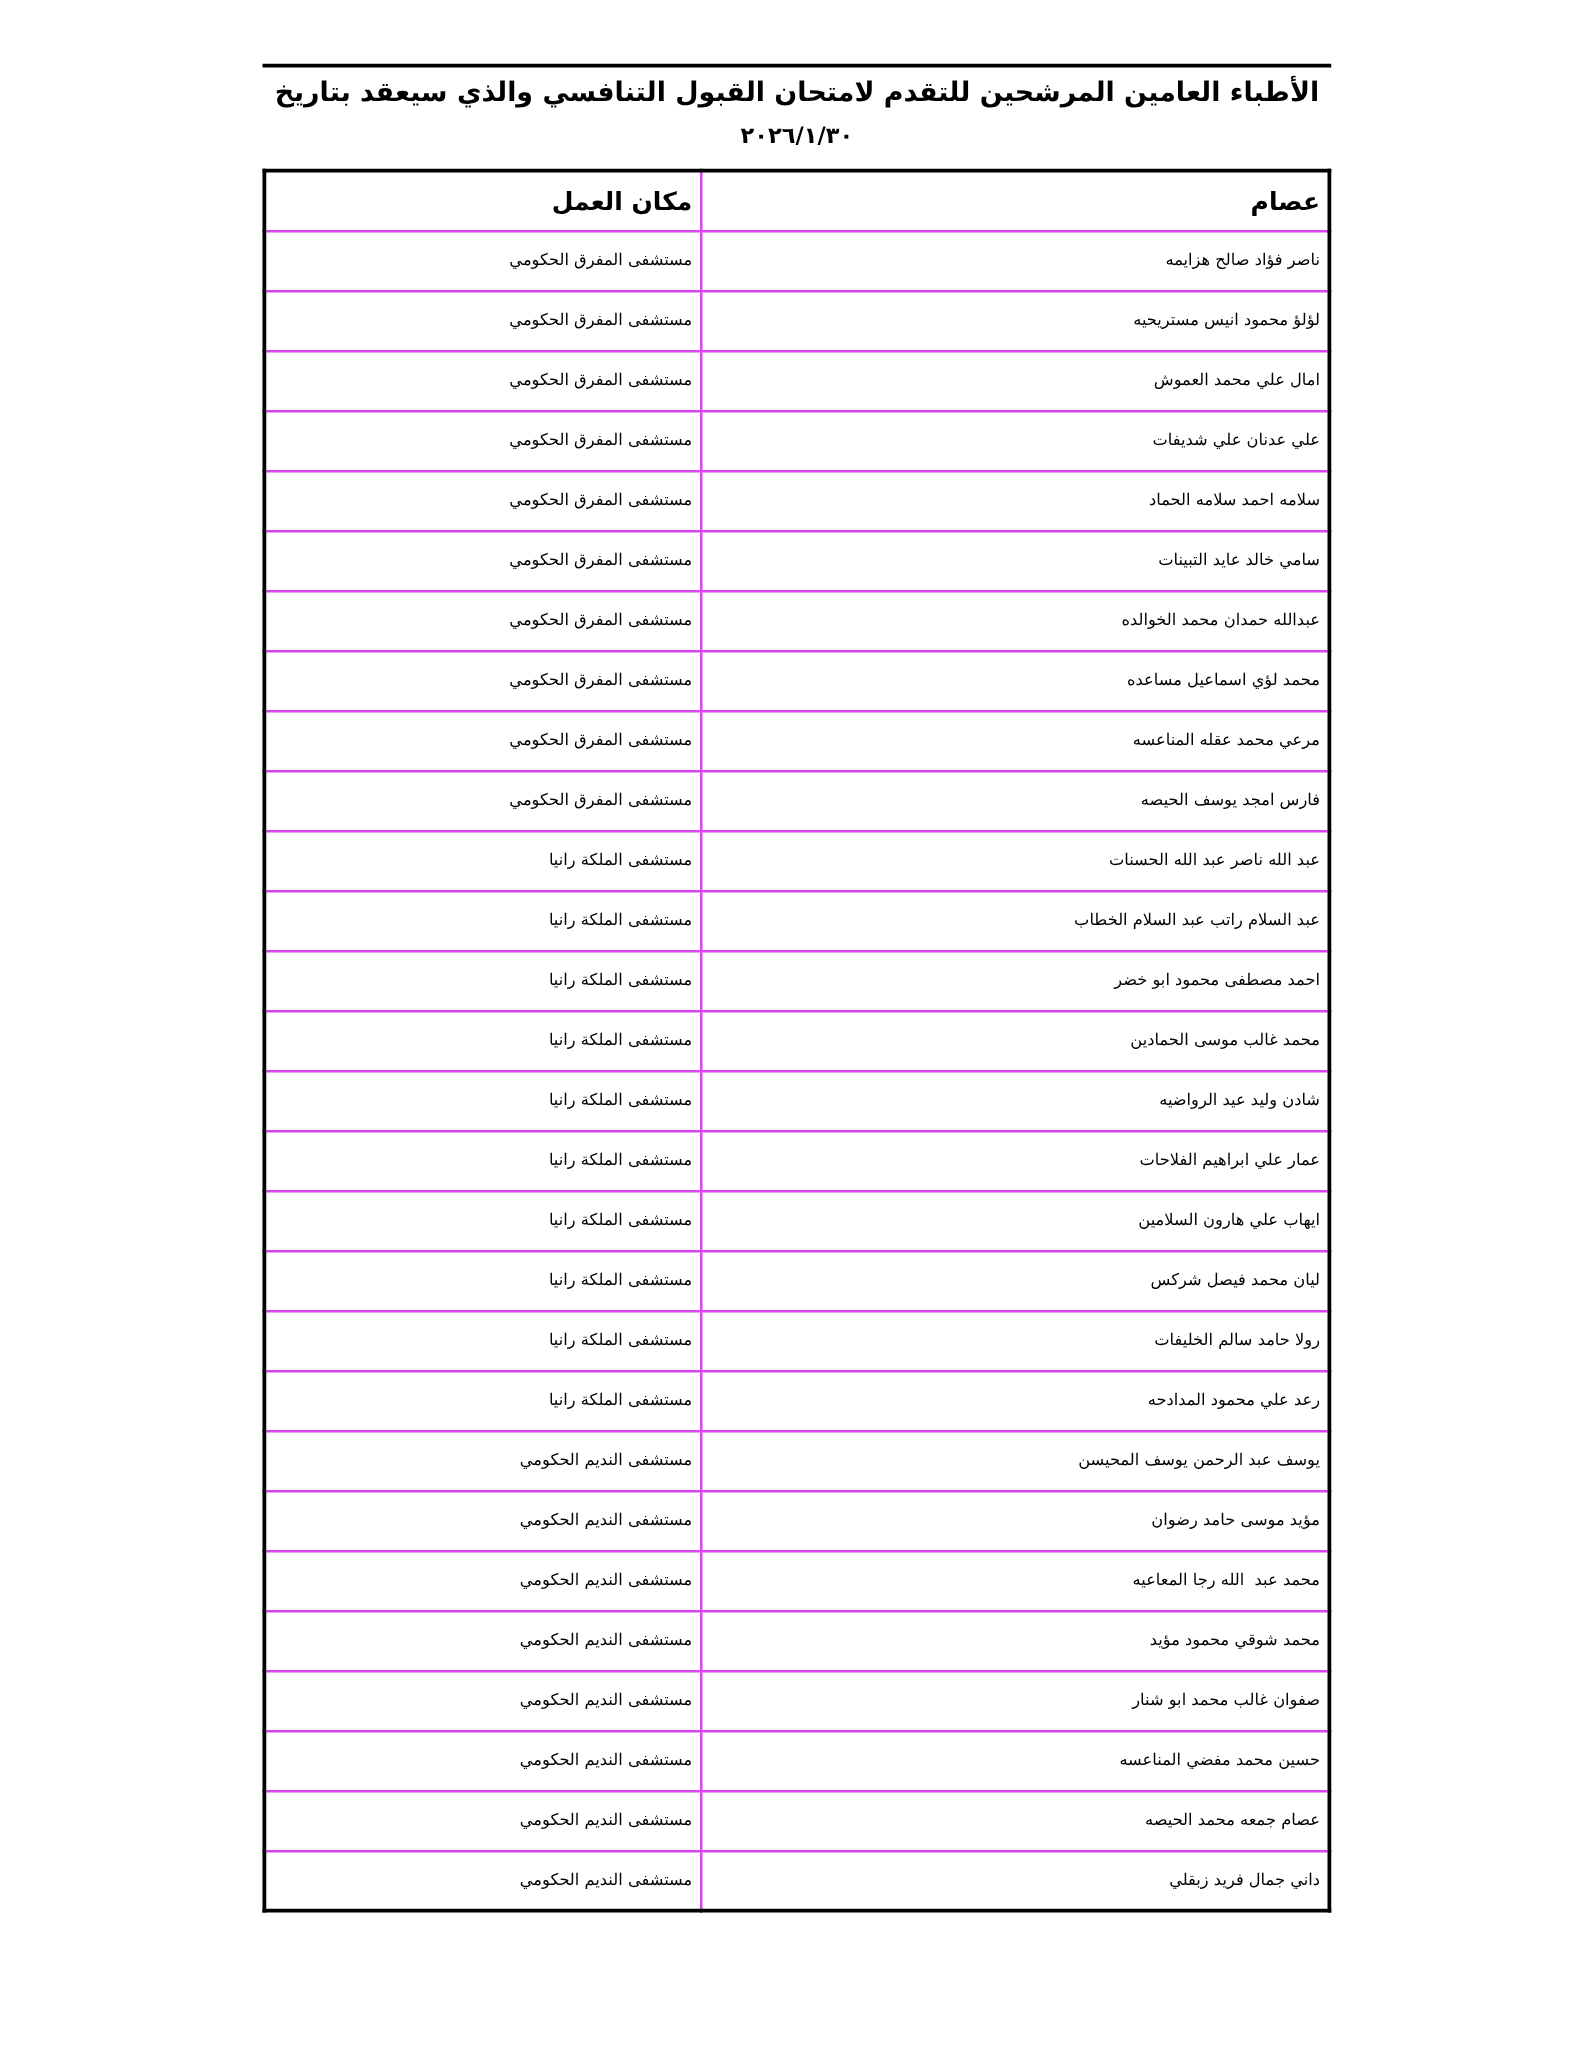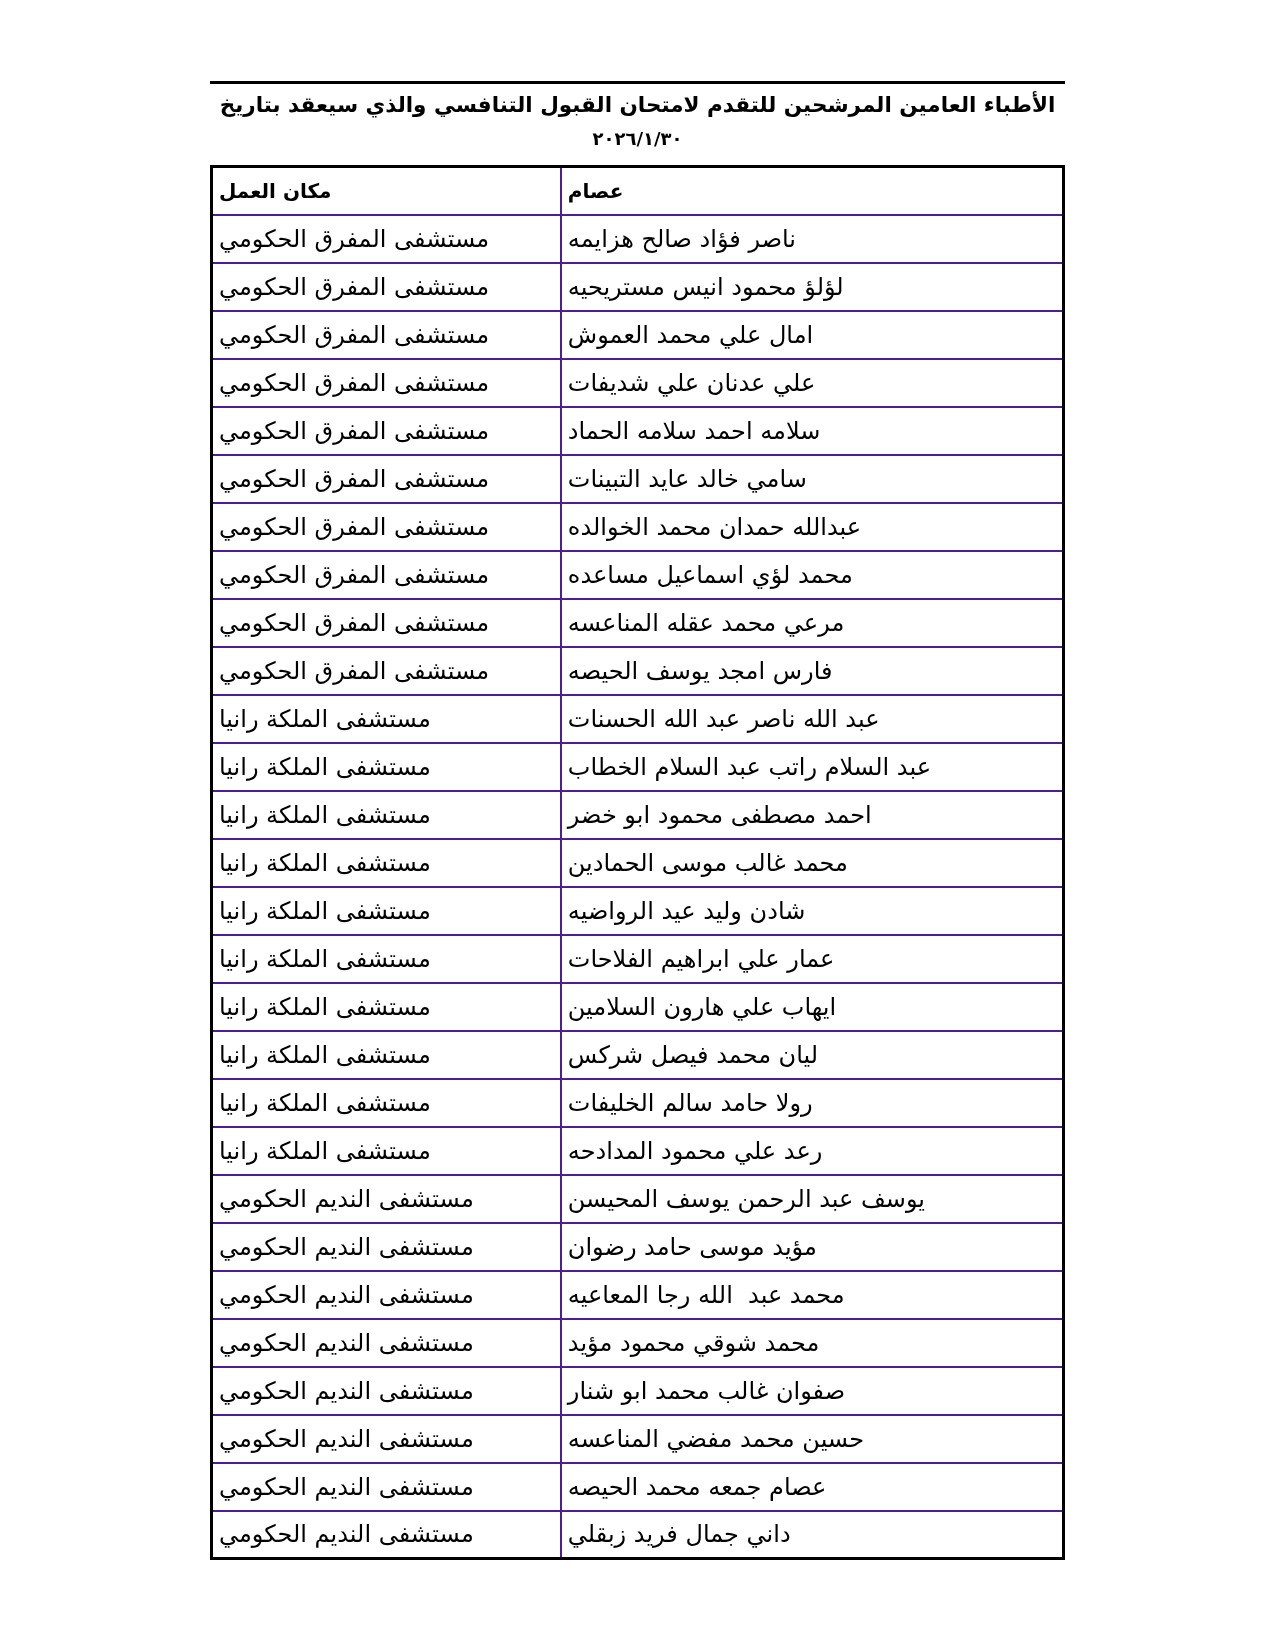--- a/index.html
+++ b/index.html
@@ -10,21 +10,21 @@
   }
   body {
     width: 1275px;
     height: 1650px;
     font-family: "DejaVu Sans", sans-serif;
     color: #000000;
   }
   .page {
     width: 855px;
     margin: 0 auto;
-    padding-top: 81px;
+    padding-top: 51px;
   }
   .top-rule {
     border-top: 3px solid #000000;
     height: 0;
   }
   .doc-title {
     direction: rtl;
     text-align: center;
     font-weight: bold;
     font-size: 21.5px;
@@ -38,35 +38,35 @@
   table.candidates {
     direction: rtl;
     width: 100%;
     border-collapse: collapse;
     border: 3px solid #000000;
     margin-top: 9px;
     table-layout: fixed;
   }
   table.candidates th,
   table.candidates td {
-    border: 2px solid #4c1d95;
-    text-align: left;
+    border: 2px solid #d946ef;
+    text-align: right;
     vertical-align: middle;
     padding: 0 6px;
     white-space: pre-wrap;
     overflow: hidden;
   }
   table.candidates th {
     height: 48px;
     font-size: 20px;
     font-weight: bold;
   }
   table.candidates td {
     height: 48px;
-    font-size: 24px;
+    font-size: 13px;
     font-weight: normal;
   }
   col.name-col { width: 59%; }
   col.work-col { width: 41%; }
 </style>
 </head>
 <body>
 
 <div class="page">
 

